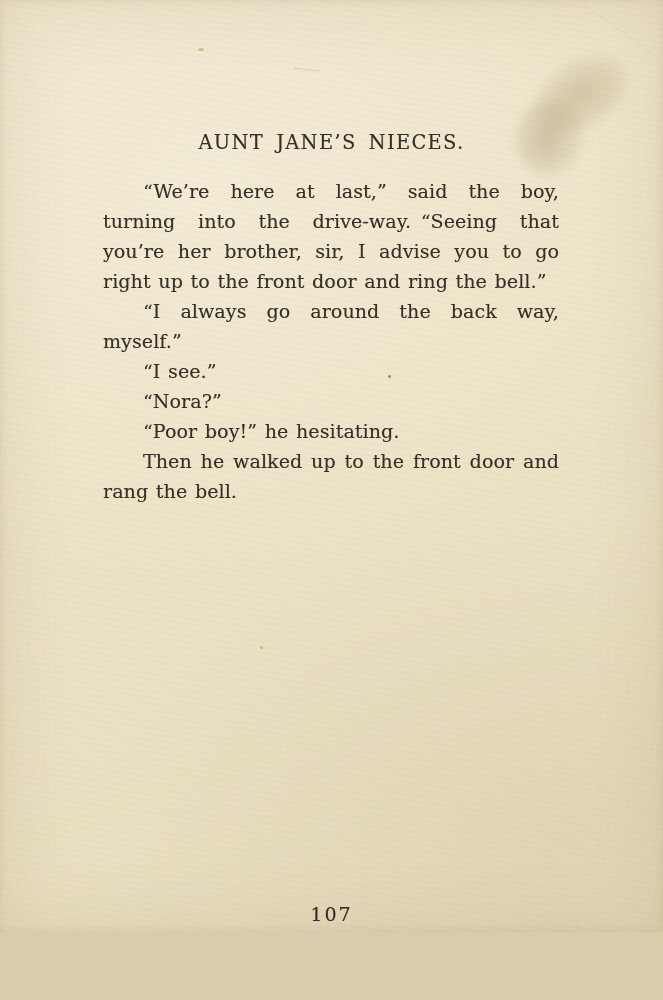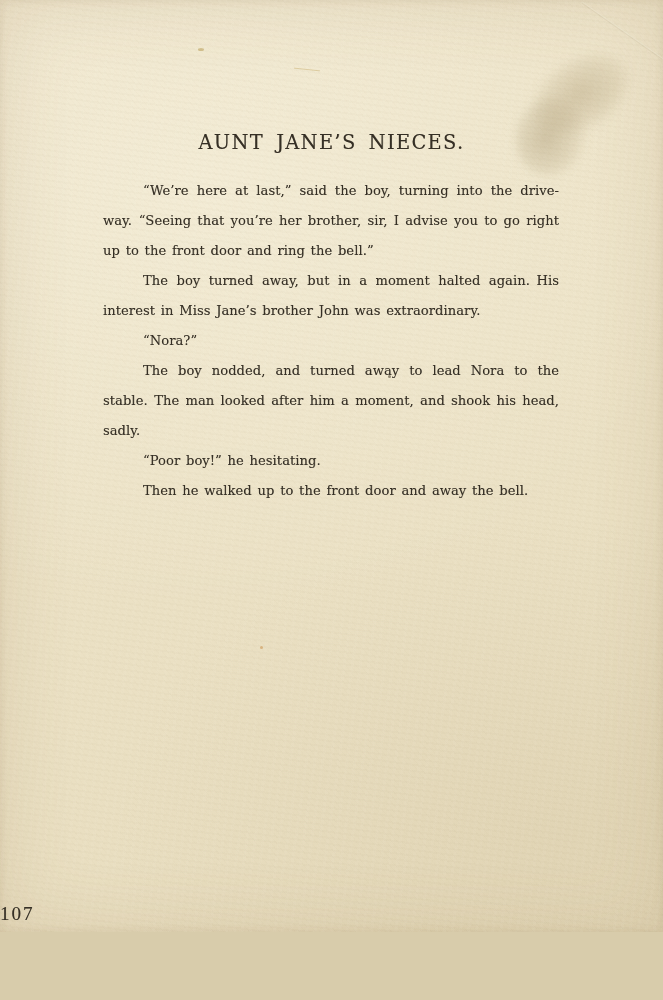--- a/index.html
+++ b/index.html
@@ -53,39 +53,39 @@
   }
 
   .text-block {
     position: absolute;
     top: 176px;
     left: 103px;
     width: 456px;
     color: var(--ink);
   }
   .text-block p {
-    font-size: 13px;
+    font-size: 19px;
     line-height: 30px;
     text-align: justify;
     text-indent: 40px;
     word-spacing: 1.5px;
     letter-spacing: 0.1px;
     text-shadow: 0.3px 0.3px 0 rgba(53,47,37,0.35);
   }
 
   .page-number {
     position: absolute;
     top: 903px;
     left: 0;
     width: 100%;
+    text-align: center;
     font-size: 19px;
     letter-spacing: 2px;
     color: var(--ink);
     text-shadow: 0.3px 0.3px 0 rgba(53,47,37,0.4);
-    font-family: Liberation Serif, serif;
   }
 
   
   .stain-a {
     position: absolute;
     left: 526px; top: 58px;
     width: 110px; height: 72px;
     border-radius: 50%;
     background: radial-gradient(ellipse at 50% 50%, rgba(146,124,80,0.30), rgba(146,124,80,0.14) 50%, rgba(146,124,80,0) 75%);
     transform: rotate(-32deg);
@@ -142,22 +142,22 @@
   <div class="crease"></div>
   <div class="speck-1"></div>
   <div class="fiber"></div>
   <div class="speck-2"></div>
   <div class="speck-3"></div>
 
   <h1 class="running-head">AUNT JANE’S NIECES.</h1>
 
   <div class="text-block">
     <p>“We’re here at last,” said the boy, turning into the drive-way. “Seeing that you’re her brother, sir, I advise you to go right up to the front door and ring the bell.”</p>
-    <p>The boy turned away, but in a moment halted again. His interest in Miss Jane’s brother John was extraordinary.</p>
+    <p>“I always go around the back way, myself.”</p>
+    <p>“I see.”</p>
     <p>“Nora?”</p>
-    <p>The boy nodded, and turned away to lead Nora to the stable. The man looked after him a moment, and shook his head, sadly.</p>
     <p>“Poor boy!” he hesitating.</p>
-    <p>Then he walked up to the front door and away the bell.</p>
+    <p>Then he walked up to the front door and rang the bell.</p>
   </div>
 
   <div class="page-number">107</div>
 
 </div>
 
 </body></html>

